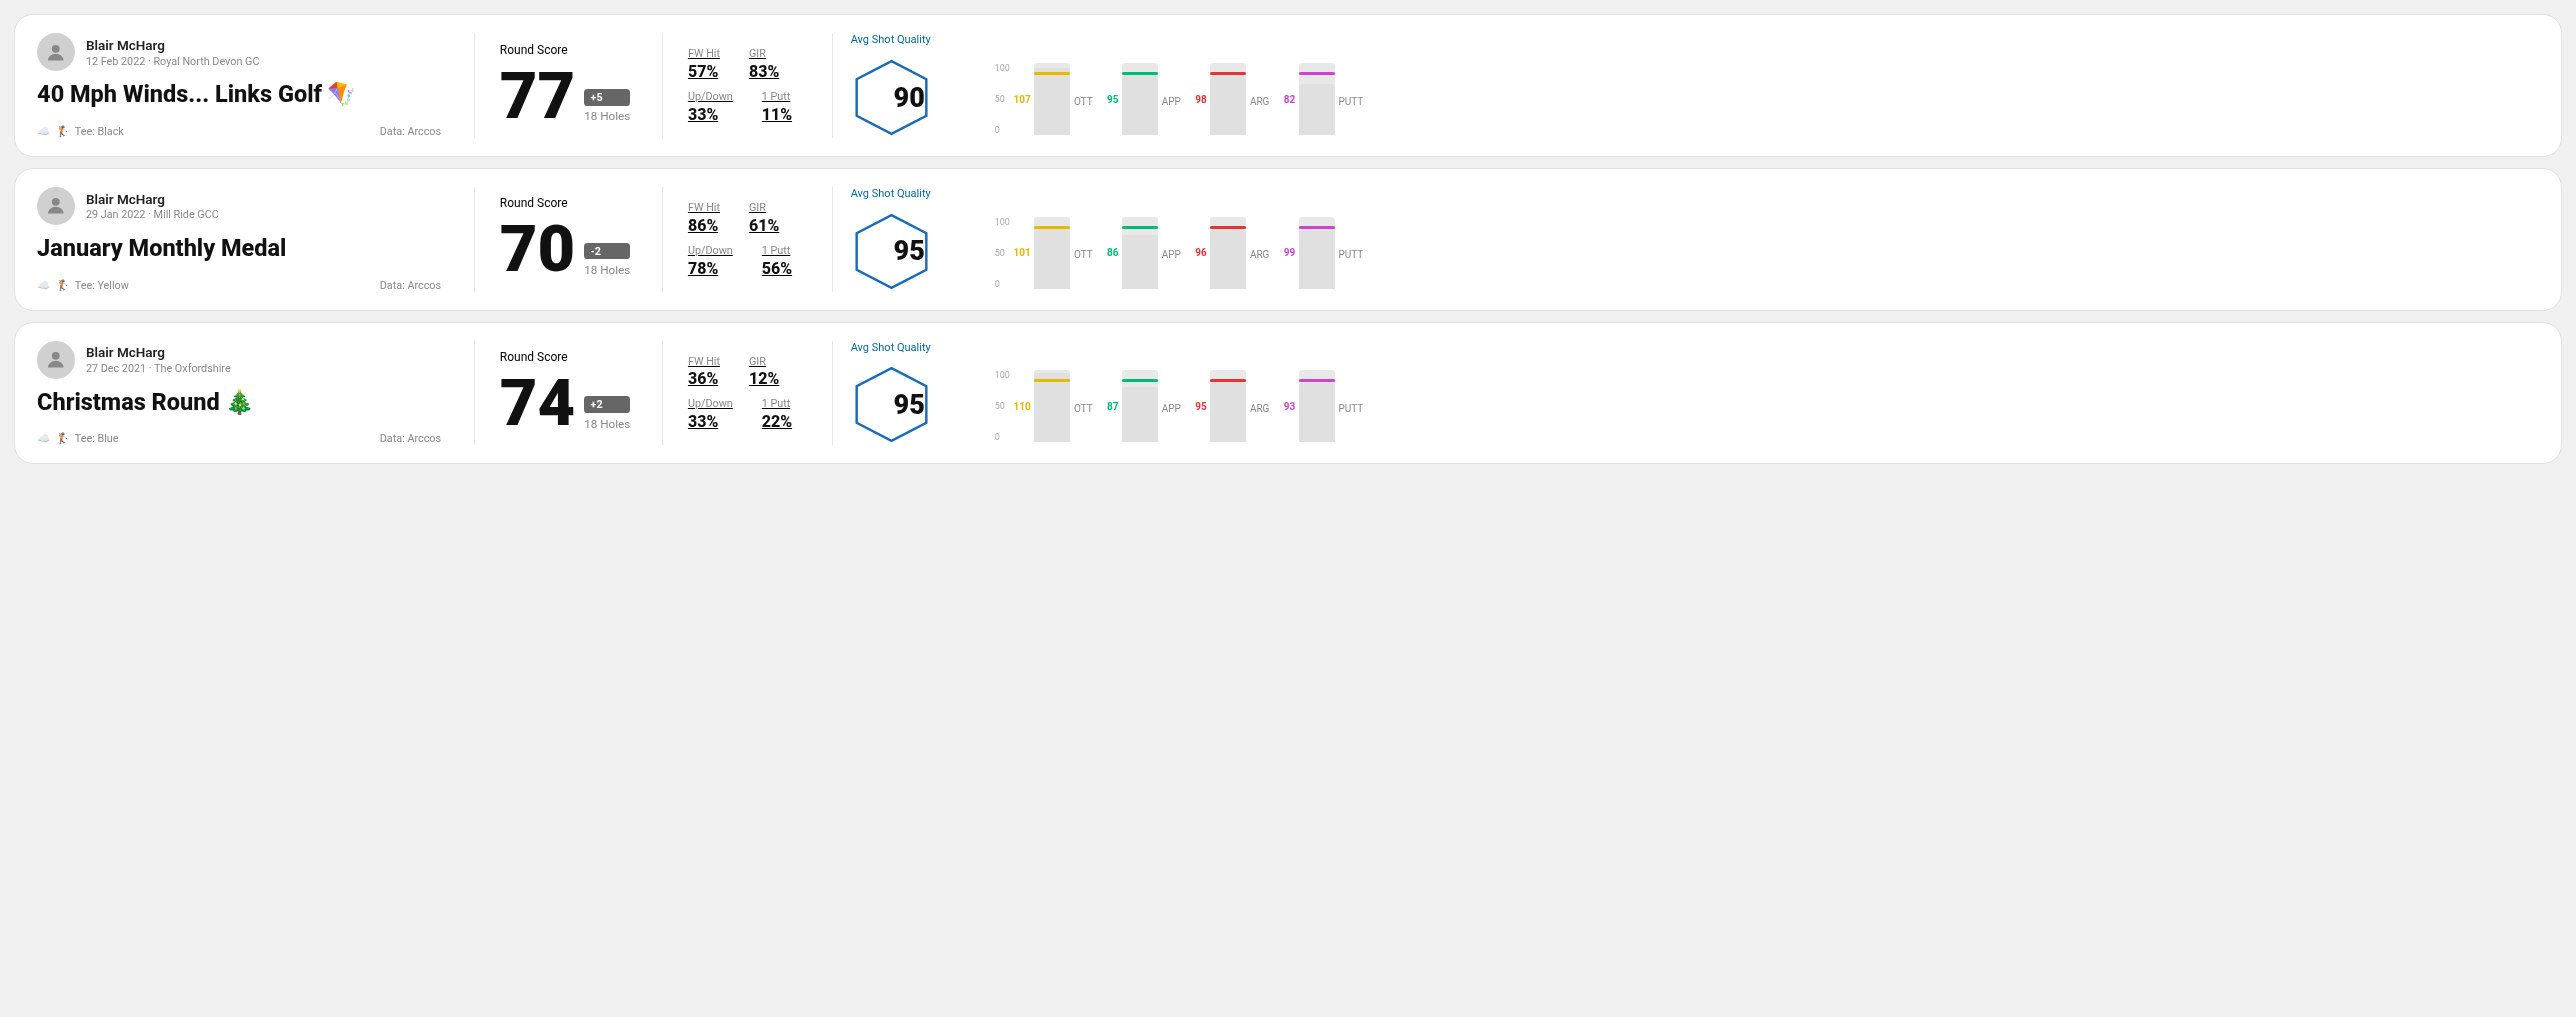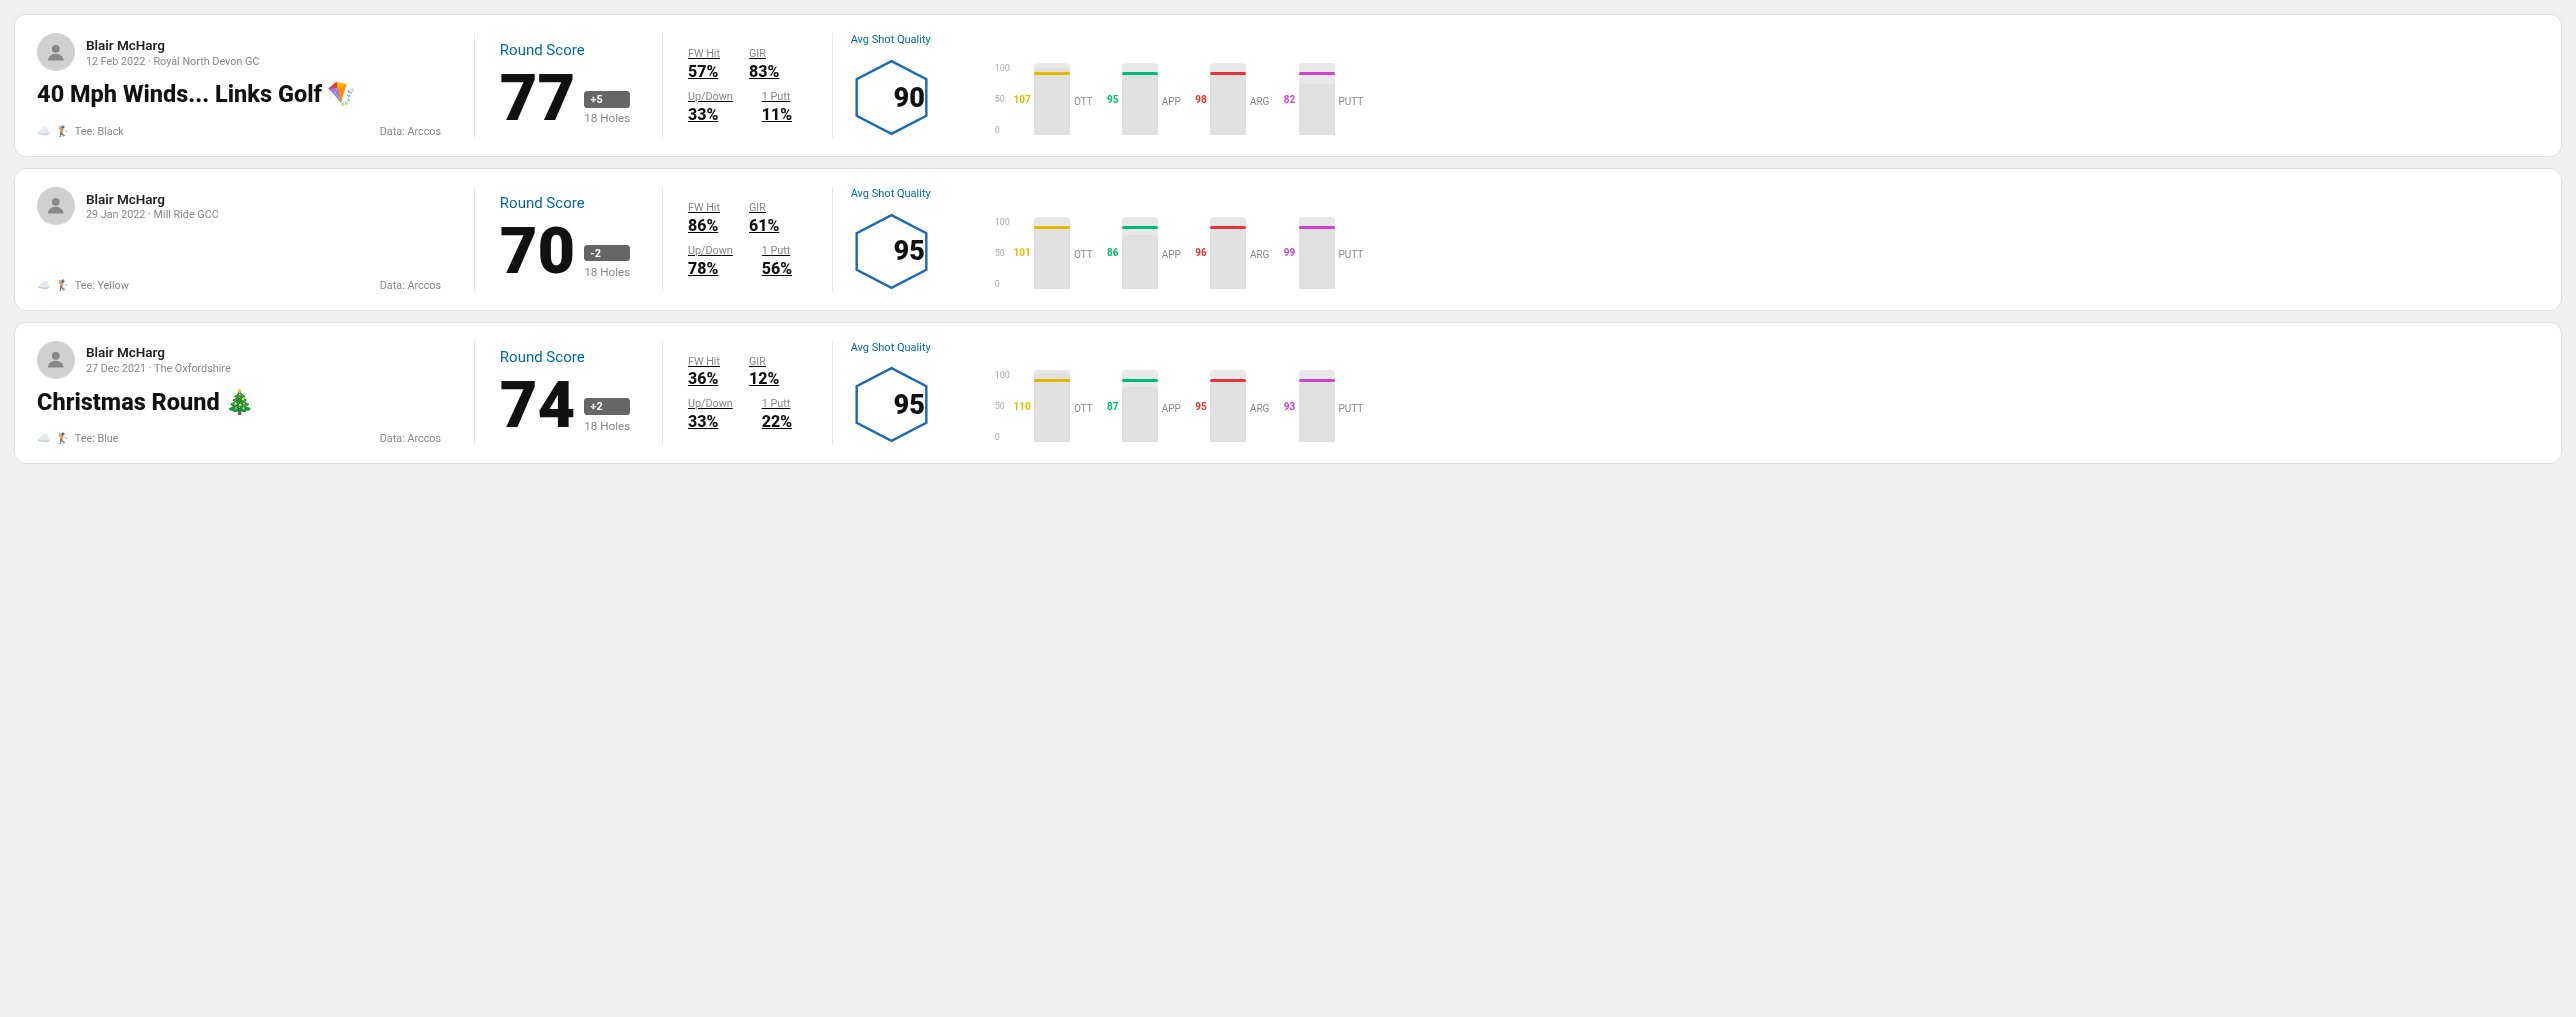--- a/index.html
+++ b/index.html
@@ -6,21 +6,21 @@
     body {
       font-family: -apple-system, BlinkMacSystemFont, 'Segoe UI', Roboto, sans-serif;
       background: #f0f0f0;
       padding: 14.4px;
       display: flex;
       flex-direction: column;
       gap: 10.8px;
     }
     .card {
       background: #fff;
-      border-radius: 12px;
+      border-radius: 19px;
       border: 0.9px solid #e0e0e0;
       padding: 18px 21.7px;
       display: flex;
       align-items: stretch;
       gap: 0;
     }
     .left-section {
       flex: 0 0 433px;
       display: flex;
       flex-direction: column;
@@ -82,22 +82,22 @@
       align-self: stretch;
     }
     .score-section {
       flex: 0 0 180px;
       display: flex;
       flex-direction: column;
       justify-content: center;
       padding: 0 21.7px;
     }
     .score-label {
-      font-size: 15px;
-      color: #0369a1;
+      font-size: 12px;
+      color: #000000;
       margin-bottom: 7.2px;
     }
     .score-row {
       display: flex;
       align-items: flex-end;
       gap: 9px;
     }
     .score-big {
       font-size: 65px;
       font-weight: 900;
@@ -396,20 +396,21 @@
               <svg viewBox="0 0 24 24" xmlns="http://www.w3.org/2000/svg">
                 <circle cx="12" cy="8" r="4"></circle>
                 <path d="M4 20c0-4 3.6-7 8-7s8 3 8 7"></path>
               </svg>
             </div>
             <div class="user-info">
               <div class="name">Blair McHarg</div>
               <div class="meta">29 Jan 2022 · Mill Ride GCC</div>
             </div>
           </div>
+          <div class="round-title">January Monthly Medal</div>
         </div>
         <div class="footer-info">
           <div class="tee-info">
             <span>☁️</span>
             <span>🏌️</span>
             <span>Tee: Yellow</span>
           </div>
           <span>Data: Arccos</span>
         </div>
       </div>

